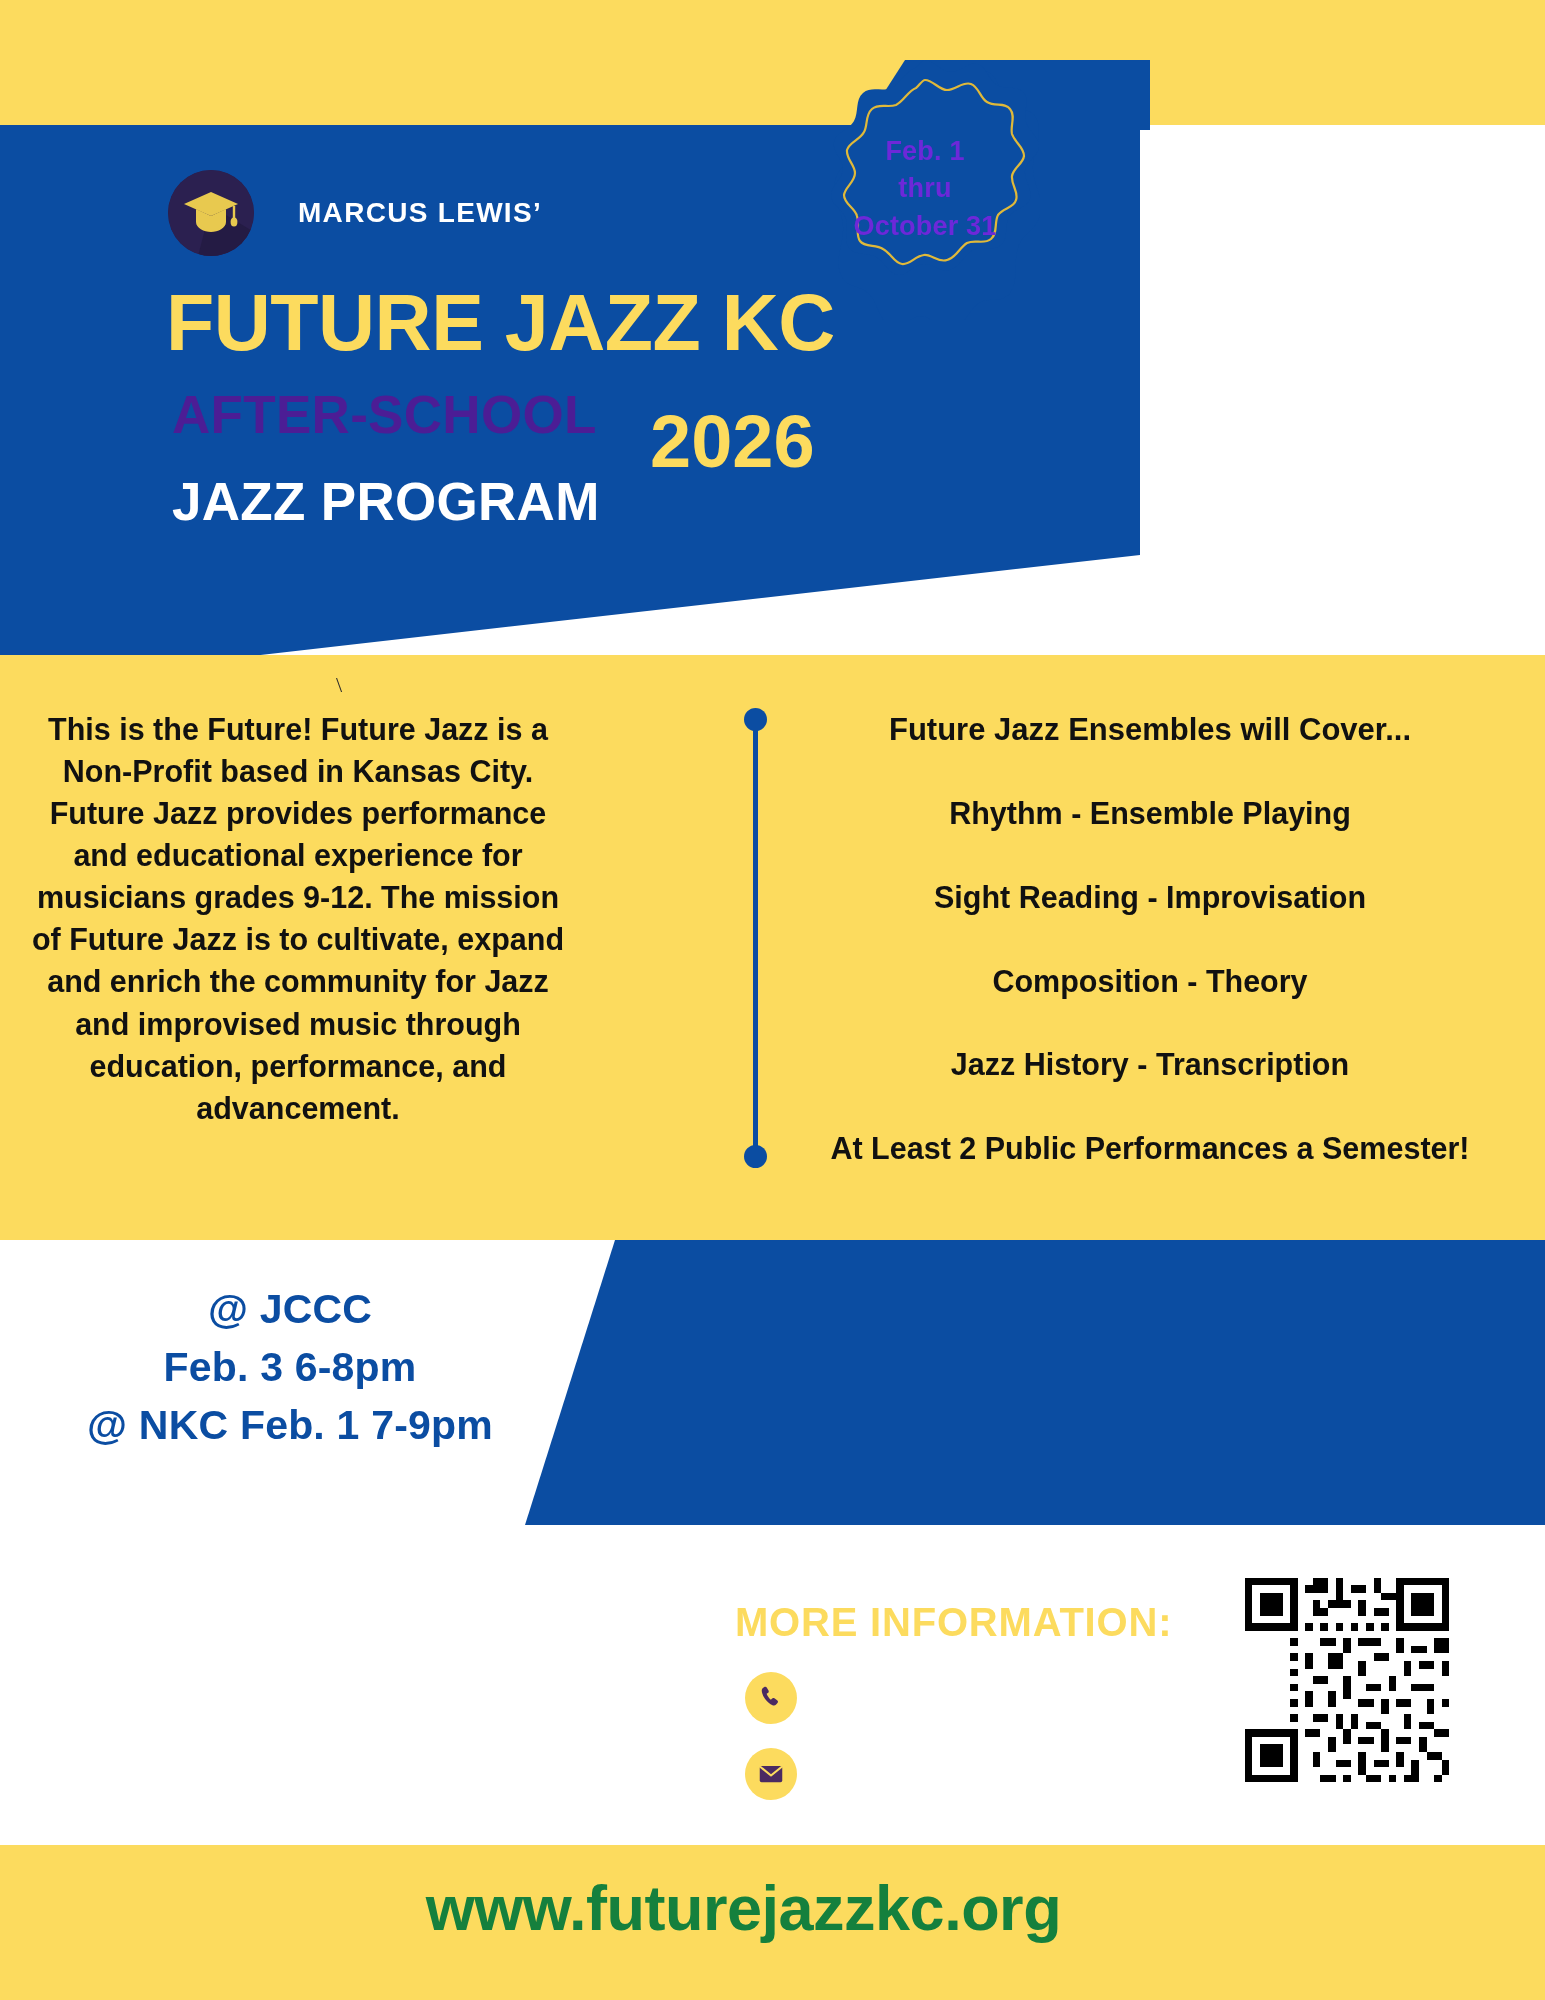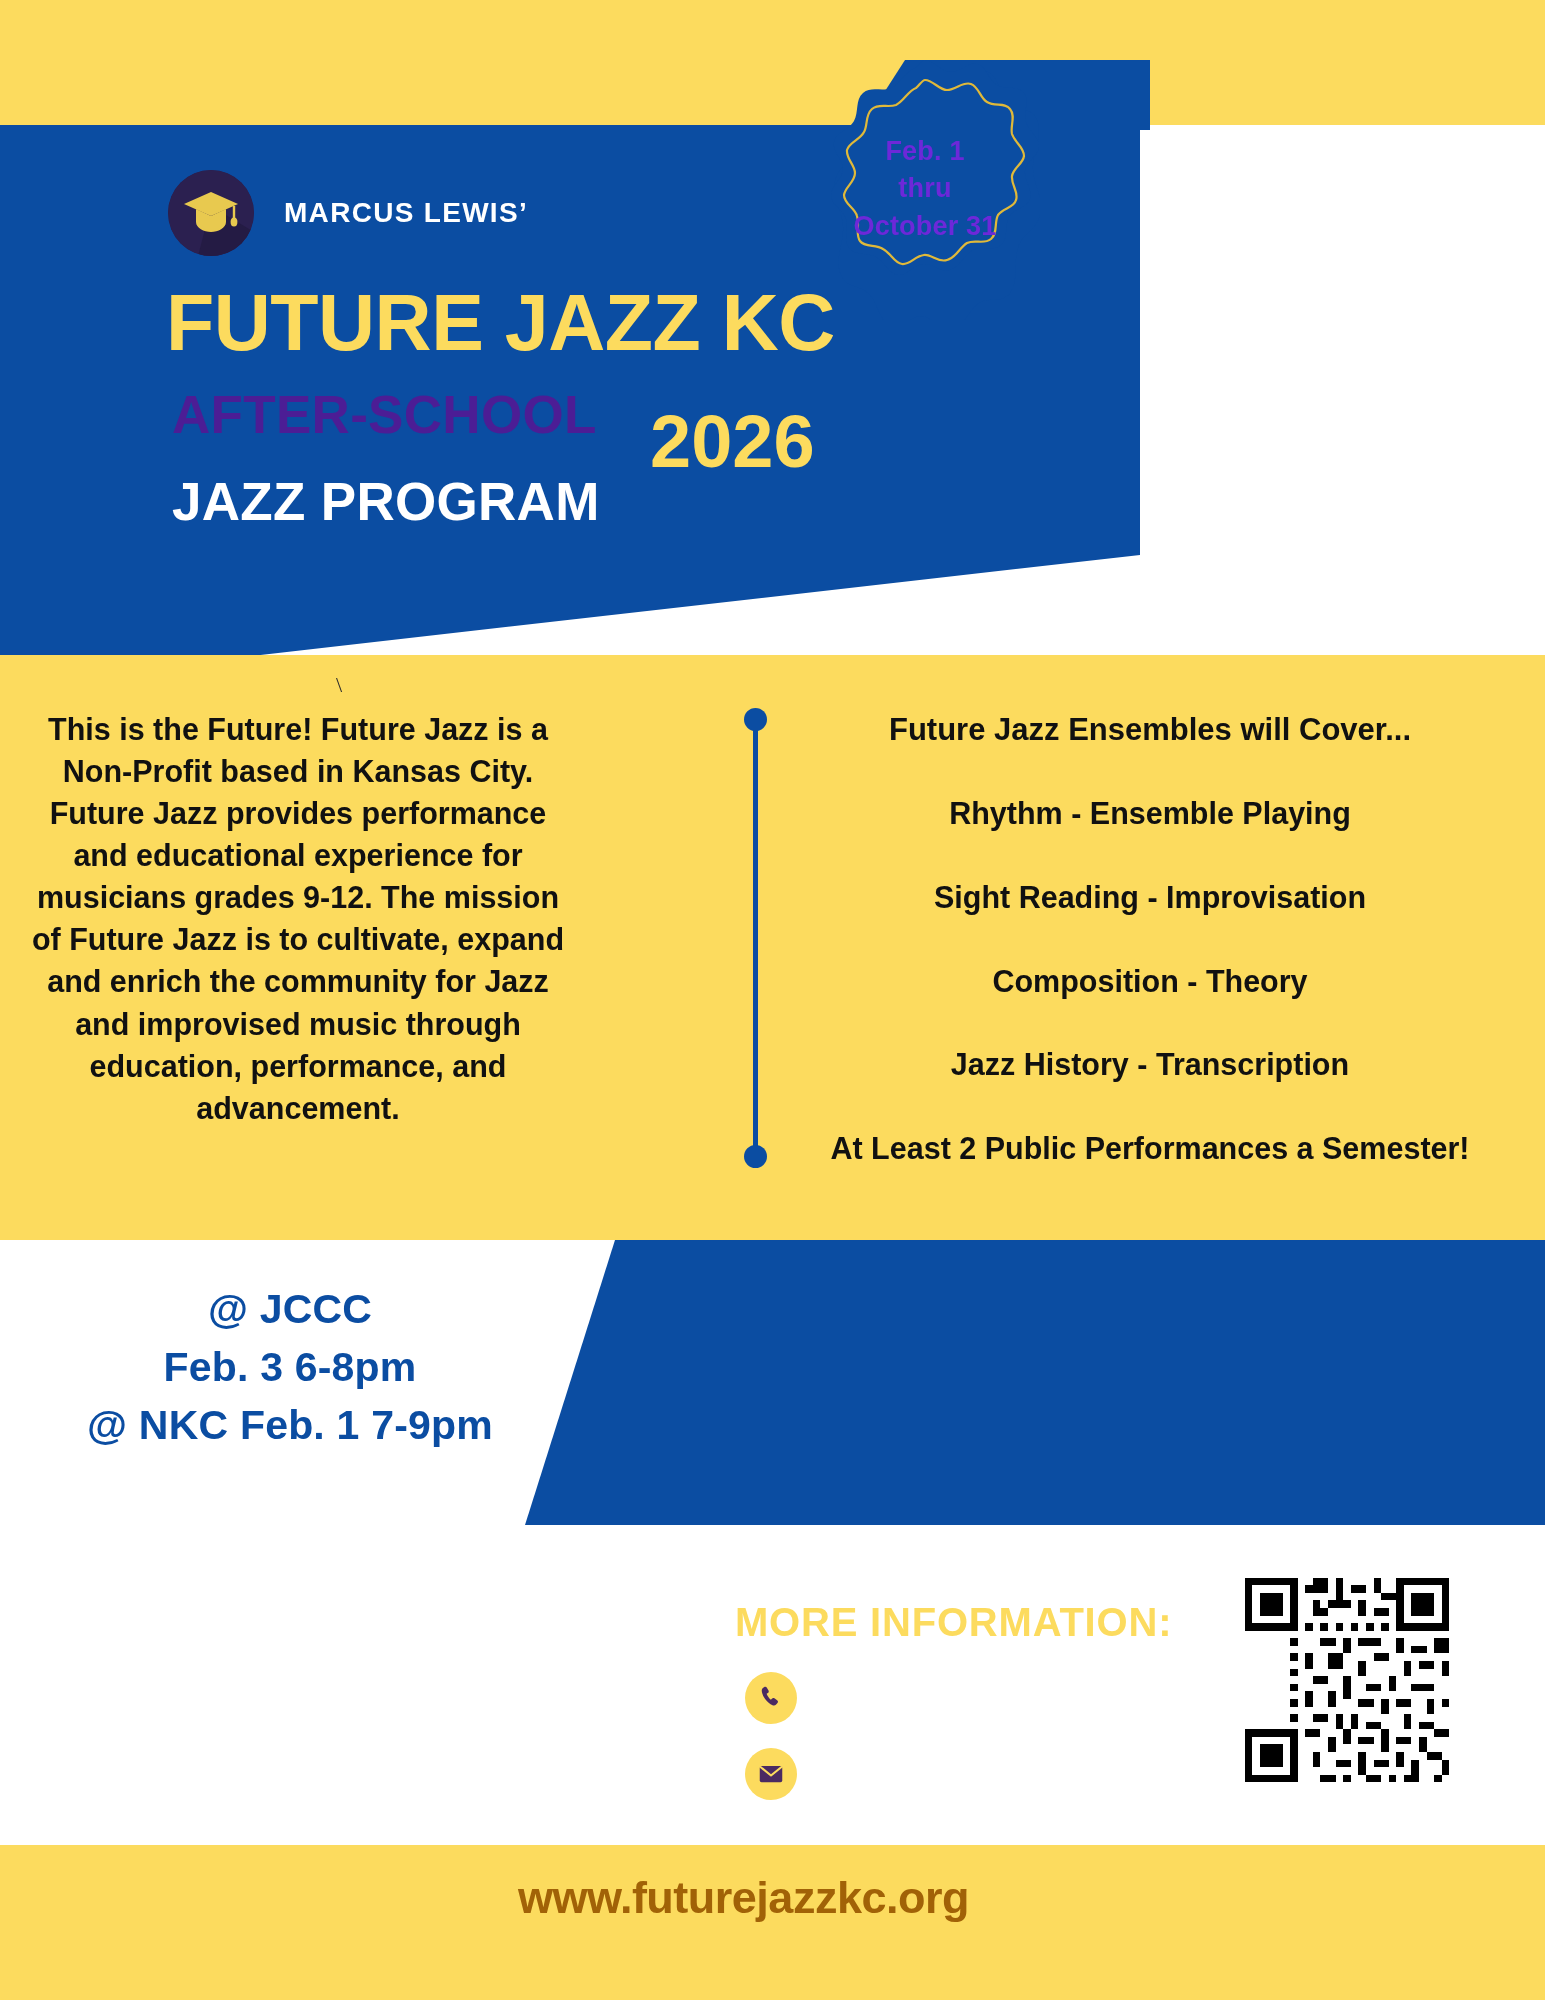--- a/index.html
+++ b/index.html
@@ -36,21 +36,21 @@
   .badge-text {
     position:absolute; left:0; top:0; width:230px; height:262px;
     display:flex; flex-direction:column; align-items:center; justify-content:center;
     color:#6d28d9; font-weight:bold; font-size:27px; line-height:1.38;
     text-align:center; letter-spacing:0.2px;
   }
 
   
   .logo-row {
     position:absolute; left:168px; top:170px;
-    display:flex; align-items:center; gap:30px;
+    display:flex; align-items:center; gap:44px;
   }
   .logo-circle {
     width:86px; height:86px; border-radius:50%;
     background:#2b2050; position:relative; overflow:hidden;
     flex:0 0 auto;
   }
   .brand-name {
     color:#ffffff; font-size:28px; font-weight:bold; letter-spacing:1.3px;
     white-space:nowrap;
   }
@@ -165,22 +165,22 @@
   }
   .qr-wrap svg { display:block; }
 
   
   .footer-yellow {
     position:absolute; left:0; top:1845px; width:1545px; height:155px;
     background:#fcdb5e;
   }
   .footer-url {
     position:absolute; left:0; top:1872px; width:1487px;
-    text-align:center; color:#a16207;
-    font-size:45px; font-weight:bold; letter-spacing:-0.5px;
+    text-align:center; color:#15803d;
+    font-size:63px; font-weight:bold; letter-spacing:-0.5px;
   }
 </style>
 </head>
 <body>
 
 <div class="top-yellow"></div>
 
 <div class="blue-slab"></div>
 <div class="blue-slab-top-right"></div>
 

